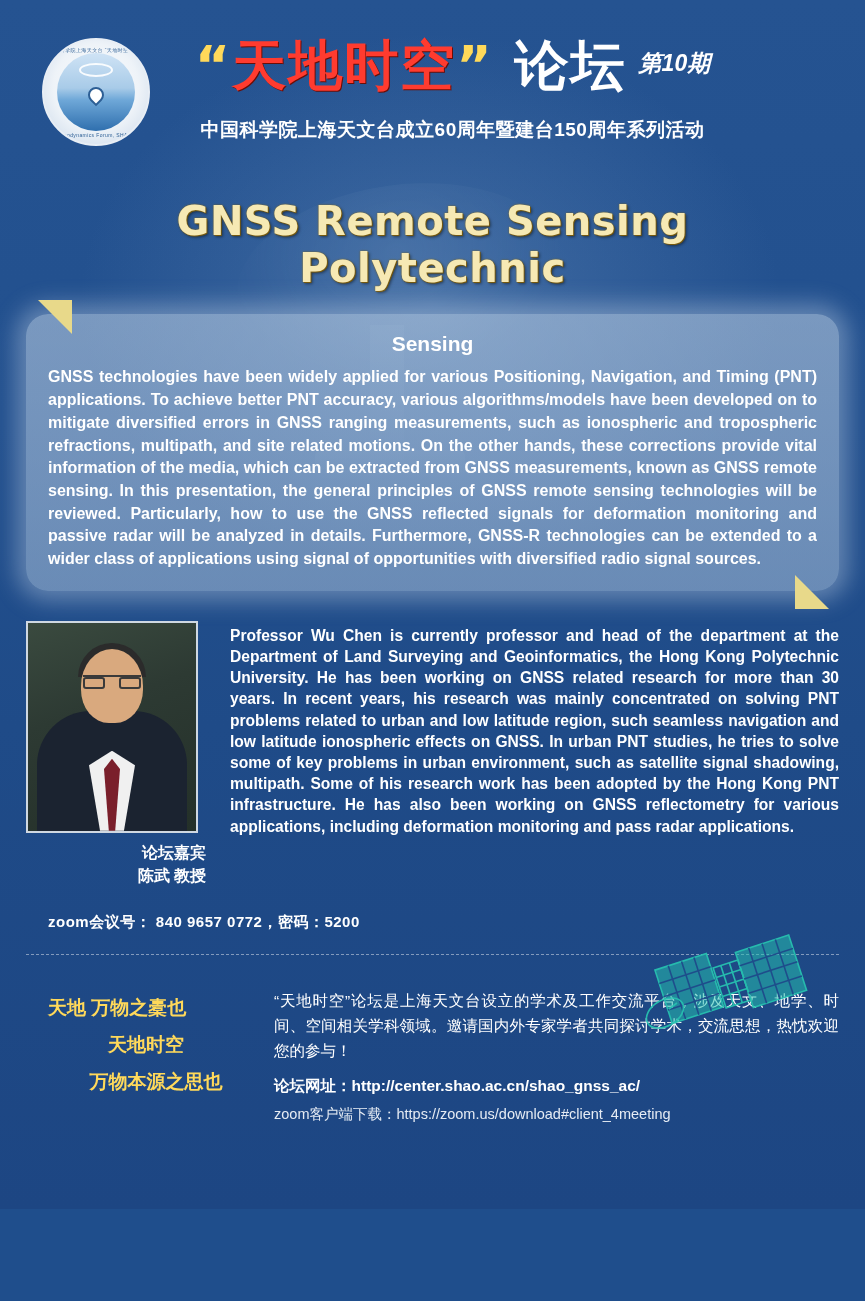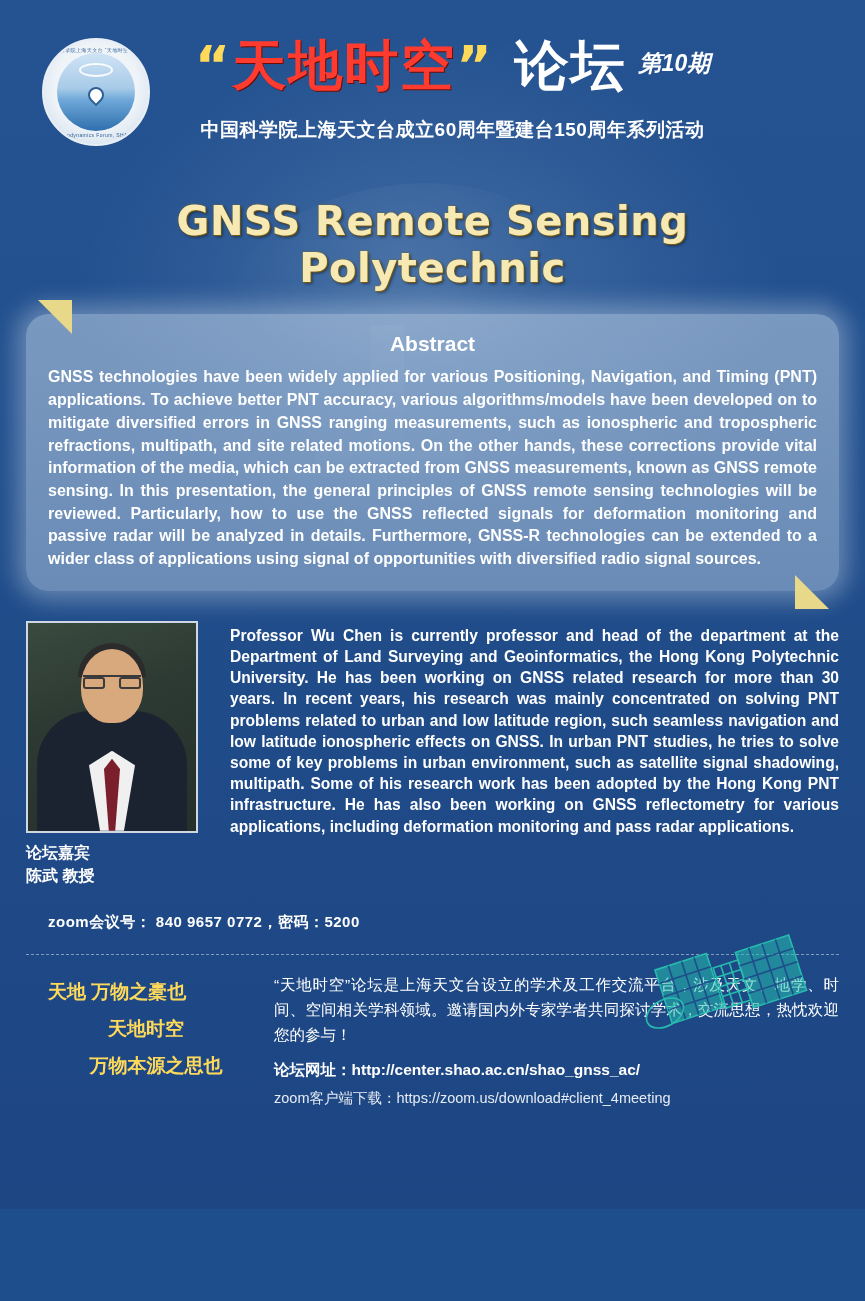--- a/index.html
+++ b/index.html
@@ -191,21 +191,22 @@
 
   
   .speaker {
     display: flex;
     margin: 30px 26px 0 26px;
     gap: 24px;
   }
   .photo-col {
     width: 180px;
     flex: 0 0 180px;
-    text-align: left;
+    text-align: right;
+    font-family: Liberation Serif, serif;
   }
   .photo {
     width: 172px; height: 212px;
     border: 2px solid #cfd8e2;
     background: linear-gradient(160deg, #3a4a3f 0%, #2d3a33 40%, #243029 100%);
     position: relative;
     overflow: hidden;
   }
   .photo .head {
     position: absolute; left: 50%; top: 26px; transform: translateX(-50%);
@@ -286,21 +287,21 @@
   }
 
   .divider {
     margin: 22px 26px 0 26px;
     border-top: 1px dashed rgba(255,255,255,0.45);
   }
 
   
   .footer {
     display: flex;
-    margin: 18px 26px 0 26px;
+    margin: 34px 26px 0 26px;
     gap: 18px;
   }
   .slogan {
     width: 230px;
     flex: 0 0 230px;
     color: #ffd95a;
     font-size: 19px;
     font-weight: bold;
     line-height: 1.95;
     text-align: center;
@@ -360,21 +361,21 @@
 
   <div class="eng-title">
     <span class="l1">GNSS Remote Sensing</span>
     <span class="l2">Polytechnic</span>
   </div>
 
   <div class="abstract-wrap">
     <span class="corner corner-tl"></span>
     <span class="corner corner-br"></span>
     <div class="abstract">
-      <h2>Abstract</h2>
+      <h2>Sensing</h2>
       <p>GNSS technologies have been widely applied for various Positioning, Navigation, and Timing (PNT) applications. To achieve better PNT accuracy, various algorithms/models have been developed on to mitigate diversified errors in GNSS ranging measurements, such as ionospheric and tropospheric refractions, multipath, and site related motions. On the other hands, these corrections provide vital information of the media, which can be extracted from GNSS measurements, known as GNSS remote sensing. In this presentation, the general principles of GNSS remote sensing technologies will be reviewed. Particularly, how to use the GNSS reflected signals for deformation monitoring and passive radar will be analyzed in details. Furthermore, GNSS-R technologies can be extended to a wider class of applications using signal of opportunities with diversified radio signal sources.</p>
     </div>
   </div>
 
   <div class="speaker">
     <div class="photo-col">
       <div class="photo">
         <div class="body"></div>
         <div class="shirt"></div>
         <div class="tie"></div>

